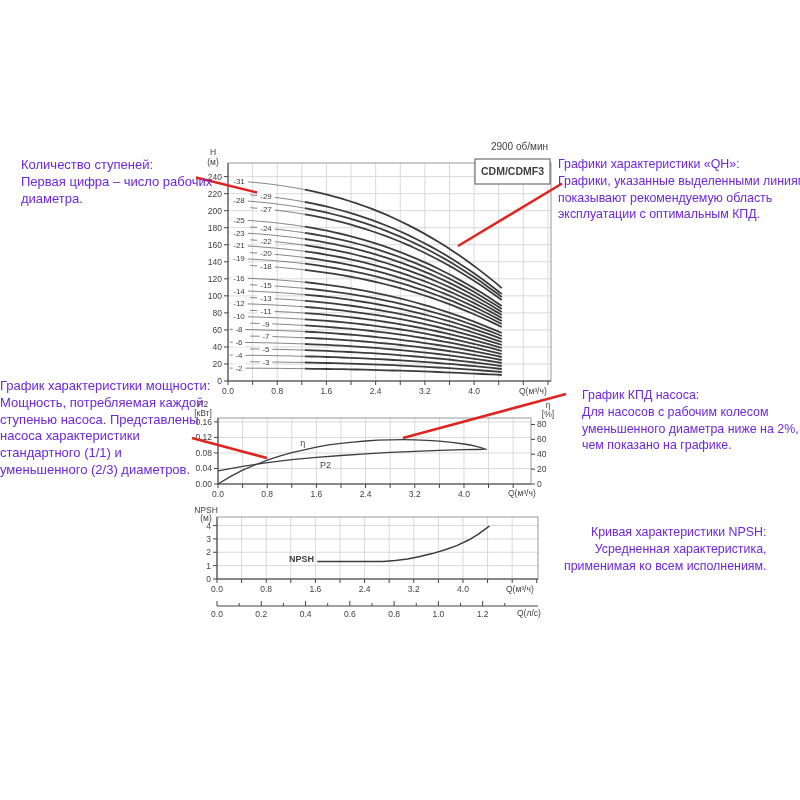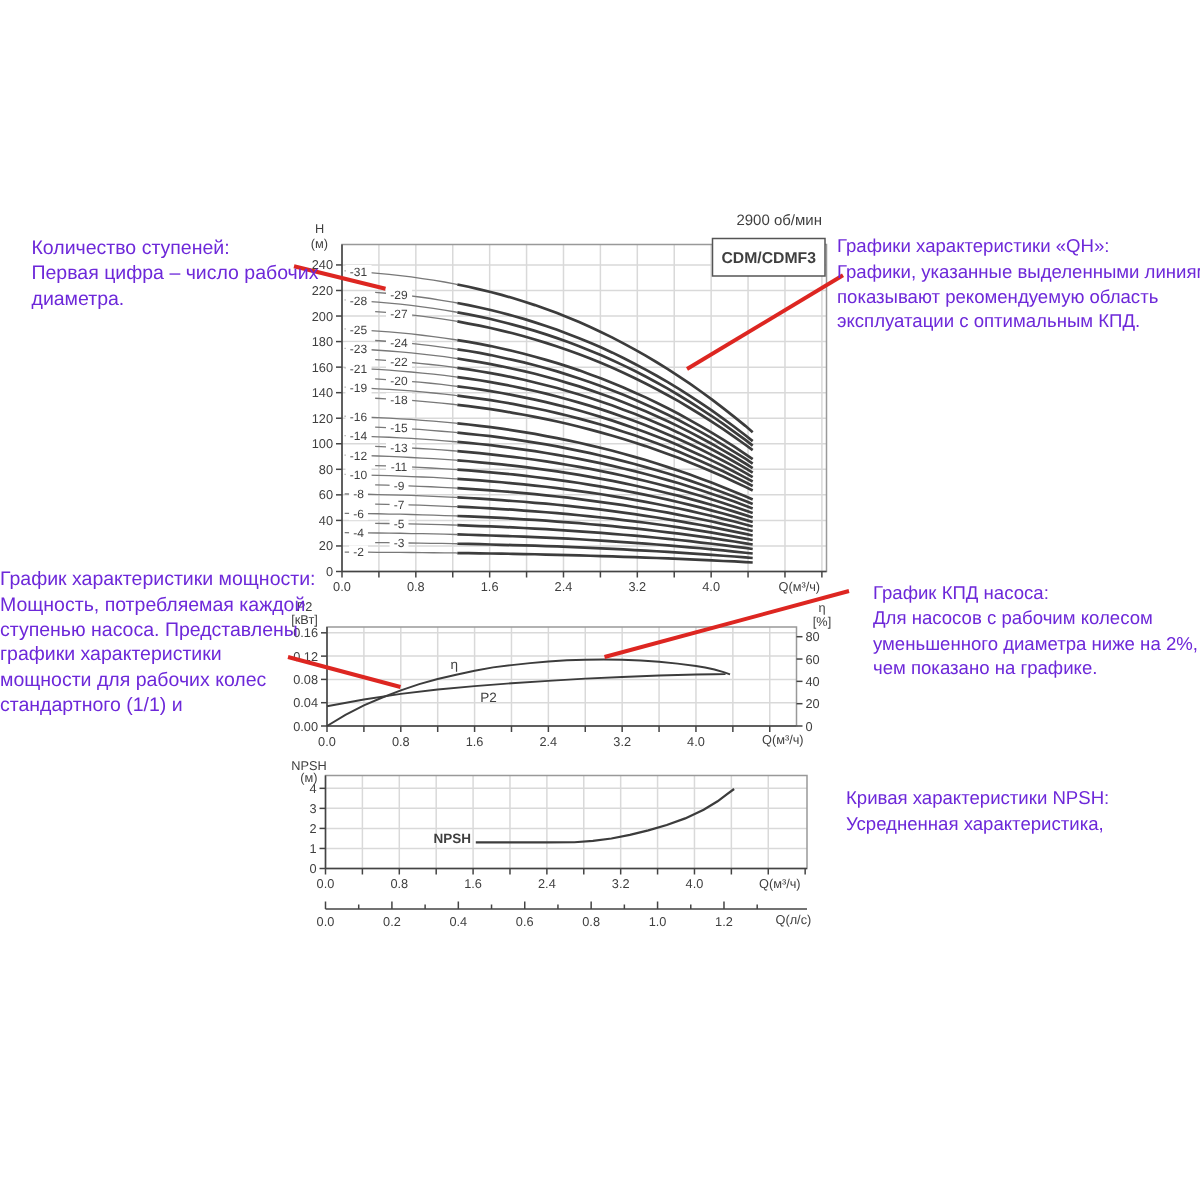--- a/index.html
+++ b/index.html
@@ -376,30 +376,31 @@
     <div>Графики характеристики «QH»:</div>
     <div>Графики, указанные выделенными линиями,</div>
     <div>показывают рекомендуемую область</div>
     <div>эксплуатации с оптимальным КПД.</div>
   </div>
 
   <div class="ann" style="left:0;top:378px;line-height:16.8px;">
     <div>График характеристики мощности:</div>
     <div>Мощность, потребляемая каждой</div>
     <div>ступенью насоса. Представлены</div>
-    <div>графики характеристики</div>
-    <div>мощности для рабочих колес</div>
+    <div>насоса характеристики</div>
     <div>стандартного (1/1) и</div>
+    <div>уменьшенного (2/3) диаметров.</div>
   </div>
 
   <div class="ann small" style="left:567px;top:387px;margin-left:15px;">
     <div>График КПД насоса:</div>
     <div>Для насосов с рабочим колесом</div>
     <div>уменьшенного диаметра ниже на 2%,</div>
     <div>чем показано на графике.</div>
   </div>
 
-  <div class="ann small" style="left:564px;top:524px;">
+  <div class="ann small" style="left:564px;top:524px;text-align:right;">
     <div>Кривая характеристики NPSH:</div>
     <div>Усредненная характеристика,</div>
+    <div>применимая ко всем исполнениям.</div>
   </div>
 
 </div>
 
 </body></html>

